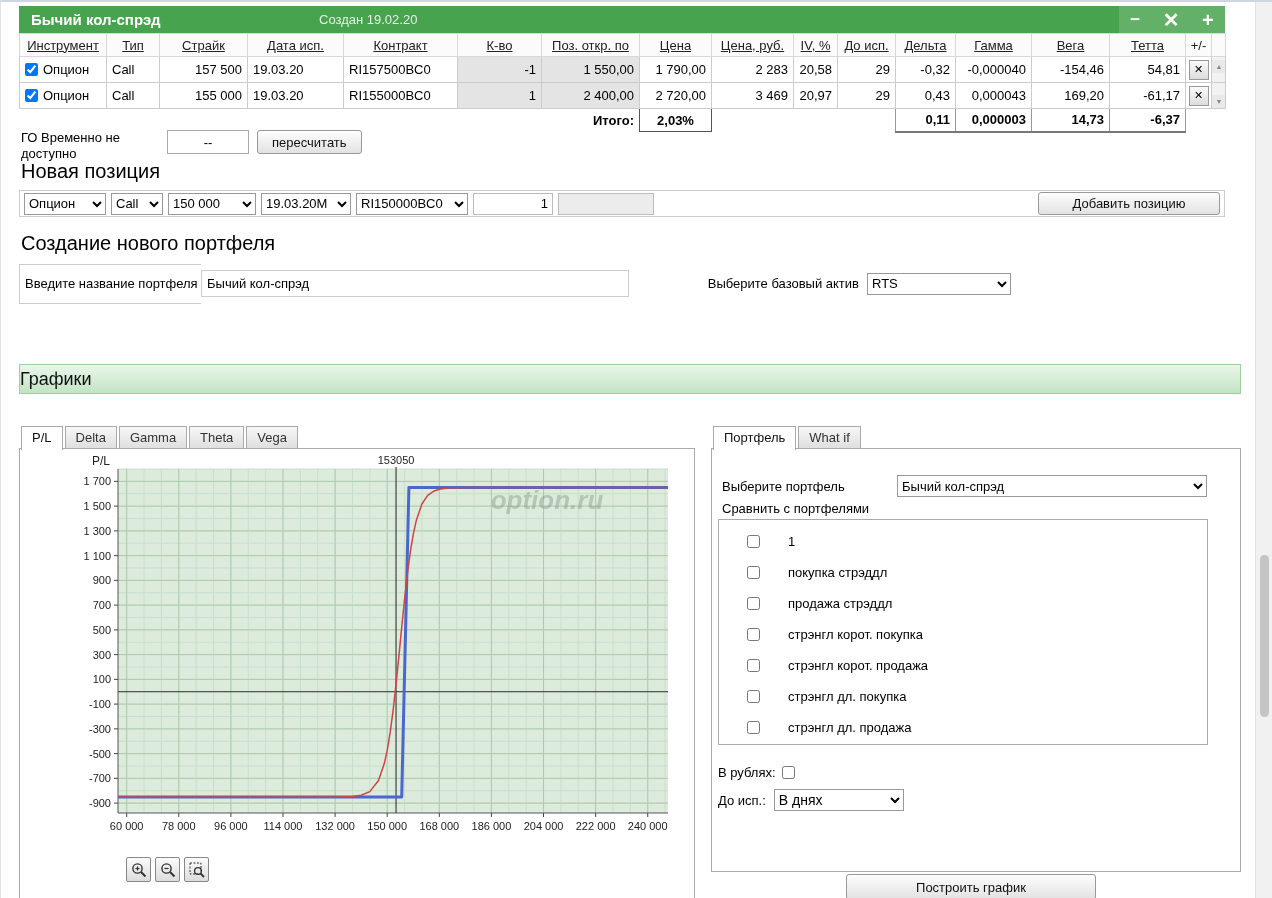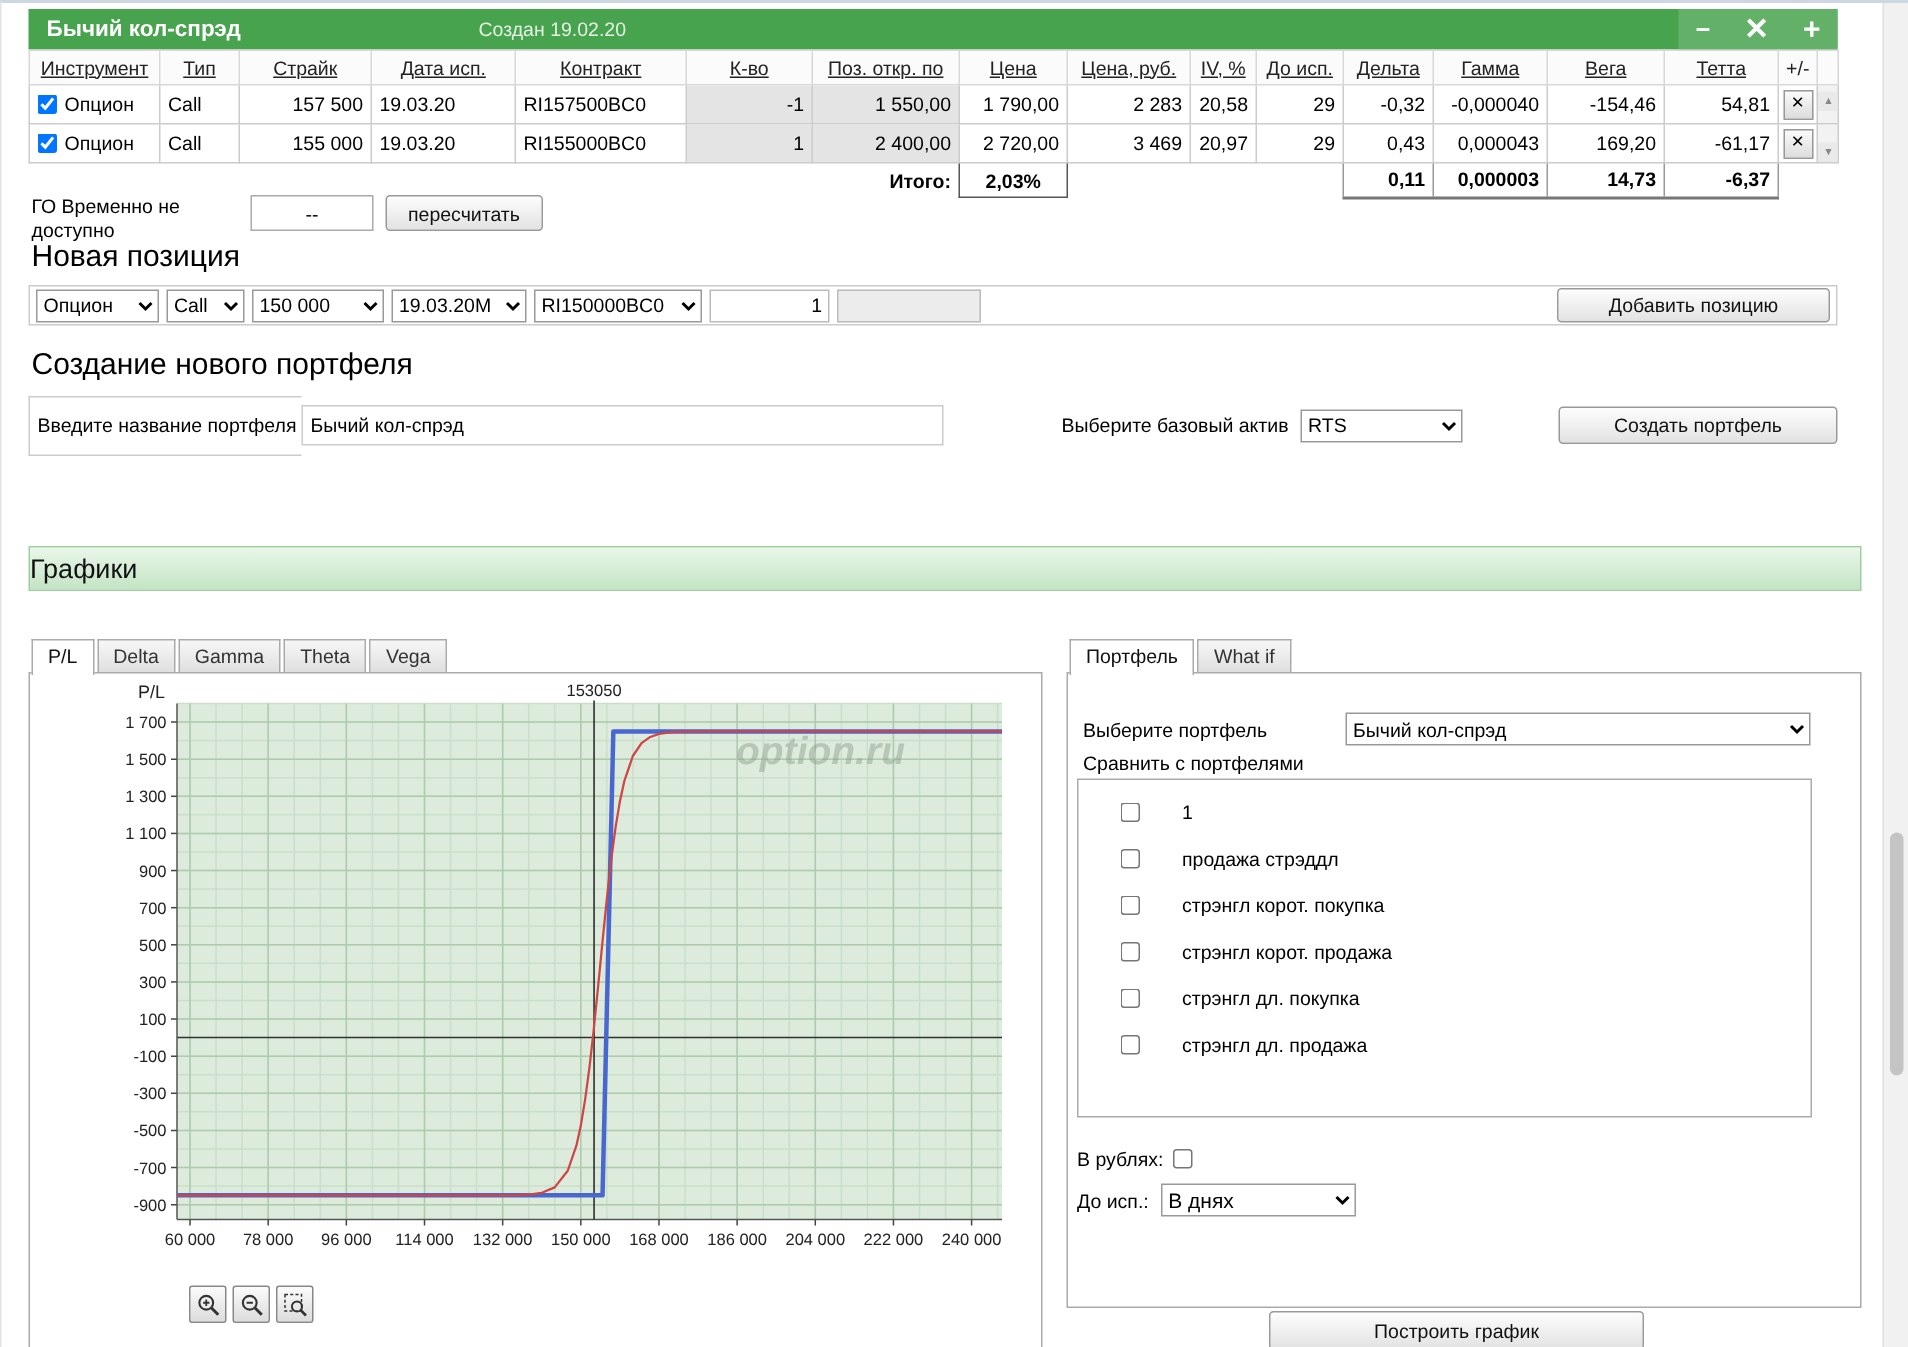--- a/index.html
+++ b/index.html
@@ -49,21 +49,21 @@
   .inp{height:22px;border:1px solid #bbb;font-size:13px;font-family:inherit;padding:0 4px}
   .qty-inp{width:80px;text-align:right}
   .empty-inp{width:96px;background:#ececec}
   .newpos-row .btn{margin-left:auto;width:182px;height:23px;padding:0}
 
   
   .newport-row{position:absolute;left:18px;top:268px;width:1206px;height:27px;display:flex;align-items:center}
   .newport-label{width:182px;height:40px;border:1px solid #ccc;border-right:none;display:flex;align-items:center;padding-left:5px}
   .newport-input{width:428px;height:27px;border:1px solid #ccc;padding:0 5px;font-size:13px;font-family:inherit}
   .asset-label{width:238px;text-align:right;padding-right:8px}
-  .asset-select{width:108px}
+  .asset-select{width:144px}
   .newport-row .btn{margin-left:auto;width:186px;height:25px;padding:0}
 
   
   .charts-banner{position:absolute;left:18px;top:362px;width:1222px;height:30px;
                  background:linear-gradient(#eaf6ea,#c3e4c4);border:1px solid #9fcf9f;
                  text-align:left;line-height:28px;font-size:18px;color:#111}
 
   
   .tabs{position:absolute;display:flex;height:23px}
   .tab{height:23px;line-height:21px;padding:0 10px;border:1px solid #aaa;border-bottom:none;
@@ -221,21 +221,20 @@
     <input class="inp empty-inp" style="">
     <button class="btn">Добавить позицию</button>
   </div>
 
   <div class="h-big" style="top:230px">Создание нового портфеля</div>
   <div class="newport-row">
     <span class="newport-label">Введите название портфеля</span>
     <input class="newport-input" value="Бычий кол-спрэд" style="">
     <span class="asset-label">Выберите базовый актив</span>
     <select class="asset-select"><option>RTS</option></select>
-    <button class="btn">Создать портфель</button>
   </div>
 
   <div class="charts-banner">Графики</div>
 
   <div class="tabs" style="left:20px;top:424px">
     <span class="tab active">P/L</span>
     <span class="tab">Delta</span>
     <span class="tab">Gamma</span>
     <span class="tab">Theta</span>
     <span class="tab">Vega</span>
@@ -424,20 +423,24 @@
     <div class="rp-row" style="top:30px">Выберите портфель</div>
     <select class="rp-select-portfolio"><option>Бычий кол-спрэд</option></select>
     <div class="rp-row" style="top:52px">Сравнить с портфелями</div>
     <div class="compare-box">
       <label class="cmp-item">
           <input type="checkbox" style="">
           <span>1</span>
         </label>
       <label class="cmp-item">
           <input type="checkbox" style="">
+          <span>покупка стрэддл</span>
+        </label>
+      <label class="cmp-item">
+          <input type="checkbox" style="">
           <span>продажа стрэддл</span>
         </label>
       <label class="cmp-item">
           <input type="checkbox" style="">
           <span>стрэнгл корот. покупка</span>
         </label>
       <label class="cmp-item">
           <input type="checkbox" style="">
           <span>стрэнгл корот. продажа</span>
         </label>

